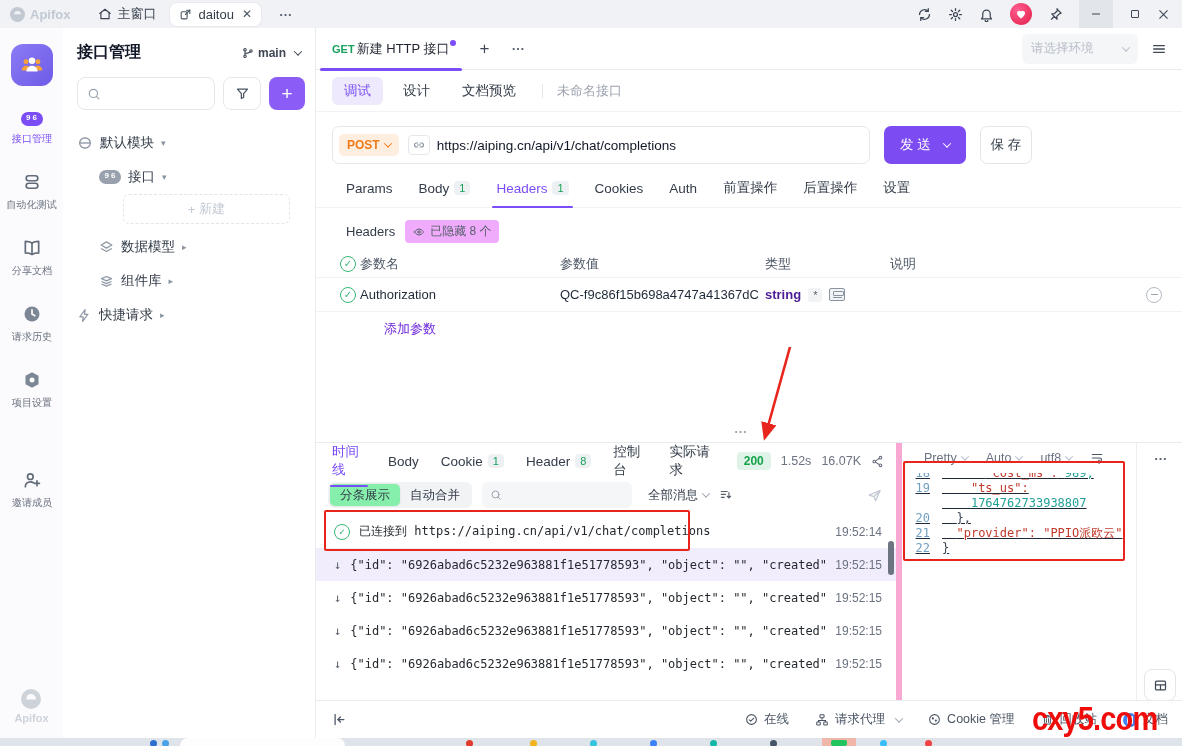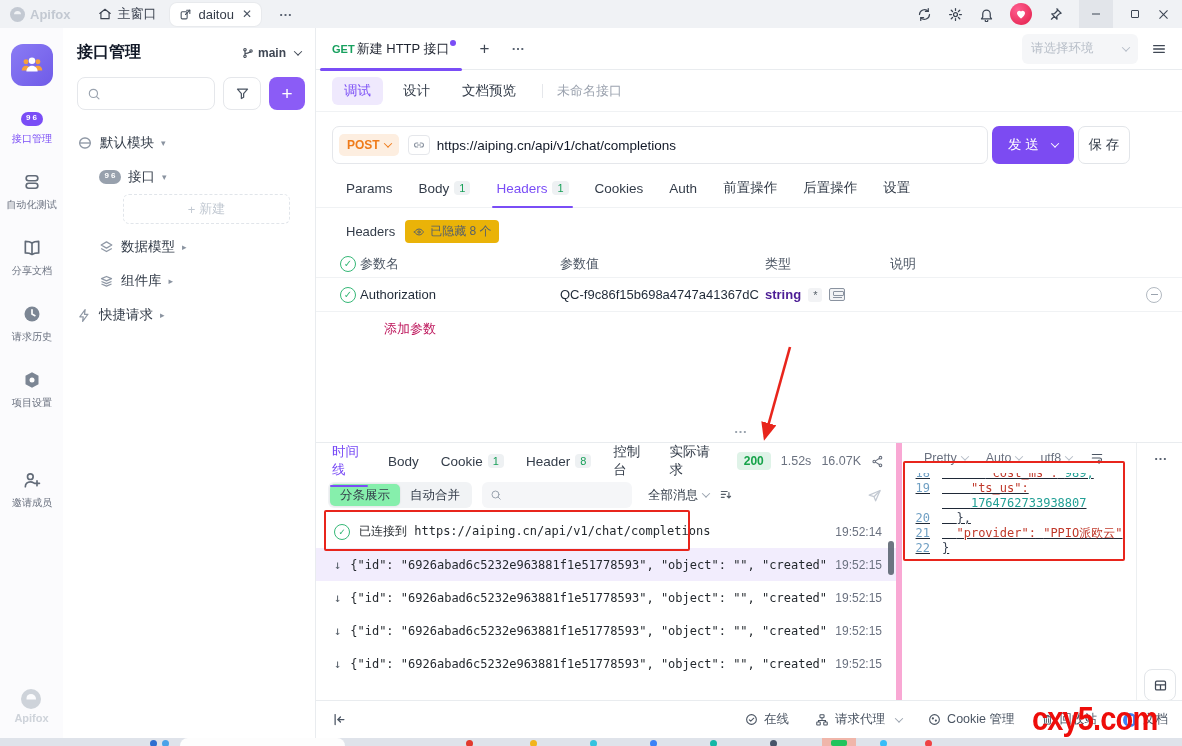--- a/index.html
+++ b/index.html
@@ -67,53 +67,53 @@
   .env-box { margin-left:auto; width:116px; height:30px; background:#f5f6f8; border-radius:6px; display:flex; align-items:center; justify-content:space-between; padding:0 9px; color:#b6bdc7; font-size:12.5px; }
   .ts-menu { width:30px; height:30px; display:flex; align-items:center; justify-content:center; color:#3f4754; margin:0 8px 0 6px; }
 
   .modebar { position:absolute; left:0; top:42px; width:866px; height:42px; border-bottom:1px solid #f0f2f4; display:flex; align-items:center; padding-left:16px; gap:8px; }
   .mode { padding:5px 12px; border-radius:6px; color:#333c49; font-size:13.5px; }
   .mode.active { background:#efe9fd; color:#7a4df6; }
   .mode-sep { width:1px; height:14px; background:#e5e7eb; margin:0 6px; }
   .mode-unnamed { color:#9ca3af; font-size:13px; }
 
   
-  .urlrow { position:absolute; left:16px; top:98px; width:798px; height:38px; display:flex; gap:4px;justify-content:flex-end; }
+  .urlrow { position:absolute; left:16px; top:98px; width:700px; height:38px; display:flex; gap:14px;justify-content:flex-end; }
   .urlbox { flex:1; border:1px solid #e5e7eb; border-radius:7px; display:flex; align-items:center; overflow:hidden; background:#fff; }
   .post-pill { margin-left:6px; background:#fdeee0; color:#ef7b1a; font-weight:bold; font-size:12px; border-radius:5px; padding:4px 8px; display:flex; align-items:center; }
   .link-ico { margin:0 7px 0 9px; color:#8a93a0; border:1px solid #e5e7eb; border-radius:4px; width:22px; height:20px; display:flex; align-items:center; justify-content:center; }
   .urltext { border:none; outline:none; flex:1; font-size:13.5px; color:#111827; }
   .send-btn { width:82px; background:#7c4bf2; border:none; border-radius:7px; color:#fff; font-size:13.5px; display:flex; align-items:center; justify-content:center; gap:8px; }
   .save-btn { width:52px; background:#fff; border:1px solid #e2e5e9; border-radius:7px; color:#333c49; font-size:13.5px; }
 
   .reqtabs { position:absolute; left:0; top:146px; width:866px; height:34px; border-bottom:1px solid #f0f2f4; display:flex; align-items:flex-start; padding-left:30px; gap:26px; font-size:13.5px; color:#333c49; }
   .rtab { display:flex; align-items:center; gap:5px; height:28px; position:relative; }
   .rtab.active { color:#7a4df6; }
   .rtab.active::after { content:""; position:absolute; left:-4px; right:-4px; bottom:-6px; height:2.5px; background:#7a4df6; border-radius:2px; }
   .badge { background:#eef1f3; color:#18a058; border-radius:4px; font-size:11px; padding:1px 5px; }
 
   .hdr-meta { position:absolute; left:30px; top:192px; display:flex; align-items:center; gap:10px; color:#333c49; }
-  .hidden-pill { background:#eab308; border-radius:4px; padding:3px 8px; font-size:12px; color:#57606a; display:flex; align-items:center; gap:5px; }
+  .hidden-pill { background:#f0abfc; border-radius:4px; padding:3px 8px; font-size:12px; color:#57606a; display:flex; align-items:center; gap:5px; }
 
   .ckc { width:16px; height:16px; border:1.5px solid #36b877; border-radius:50%; color:#36b877; font-size:10px; display:flex; align-items:center; justify-content:center; flex:none; }
   .thead { position:absolute; left:0; top:222px; width:866px; height:28px; border-bottom:1px solid #f0f2f4; display:flex; align-items:center; color:#4b5563; }
   .trow { position:absolute; left:0; top:250px; width:866px; height:34px; border-bottom:1px solid #f0f2f4; display:flex; align-items:center; color:#1f2937; }
   .c-ck { width:20px; margin-left:24px; }
   .c-name { width:200px; margin-left:0; }
   .c-val { width:205px; white-space:nowrap; overflow:hidden; }
   .c-type { width:125px; display:flex; align-items:center; gap:7px; }
   .c-desc { flex:1; }
   .t-string { color:#4c1d95;font-weight:bold; }
   .req-star { background:#f2f3f5; border-radius:3px; font-size:11px; color:#57606a; padding:1px 5px; }
   .id-ico { width:16px; height:13px; border:1.2px solid #8a93a0; border-radius:2px; background:#f2f3f5; position:relative; }
   .id-ico::before { content:""; position:absolute; left:2.5px; top:2px; width:9px; height:3px; border:1px solid #8a93a0; border-radius:1px; }
   .id-ico::after { content:""; position:absolute; left:2.5px; bottom:2px; width:9px; height:1.5px; background:#8a93a0; }
   .mc { width:16px; height:16px; border:1.2px solid #b3bac2; border-radius:50%; position:relative; margin-right:20px; }
   .mc::after { content:""; position:absolute; left:3.5px; right:3.5px; top:6.5px; height:1.4px; background:#9aa3ae; }
-  .addrow { position:absolute; left:68px; top:292px; color:#be185d; }
+  .addrow { position:absolute; left:68px; top:292px; color:#6d28d9; }
   .drag-dots { position:absolute; left:418px; top:396px; color:#9aa3ae; letter-spacing:2px; font-weight:bold; }
 
   
   .respzone { position:absolute; left:0; top:414px; width:866px; height:258px; border-top:1px solid #e9ecef; display:flex; }
   .resp-left { width:580px; position:relative; }
   .rtabs { display:flex; align-items:center; height:36px; padding-left:16px; gap:22px; font-size:13.5px; color:#333c49; }
   .rttab { position:relative; display:flex; align-items:center; gap:5px; }
   .rttab.active { color:#7a4df6; }
   .rttab.active::after { content:""; position:absolute; left:-2px; right:-2px; bottom:-8px; height:2.5px; background:#7a4df6; border-radius:2px; }
   .rt-right { margin-left:auto; display:flex; align-items:center; gap:10px; padding-right:12px; }

